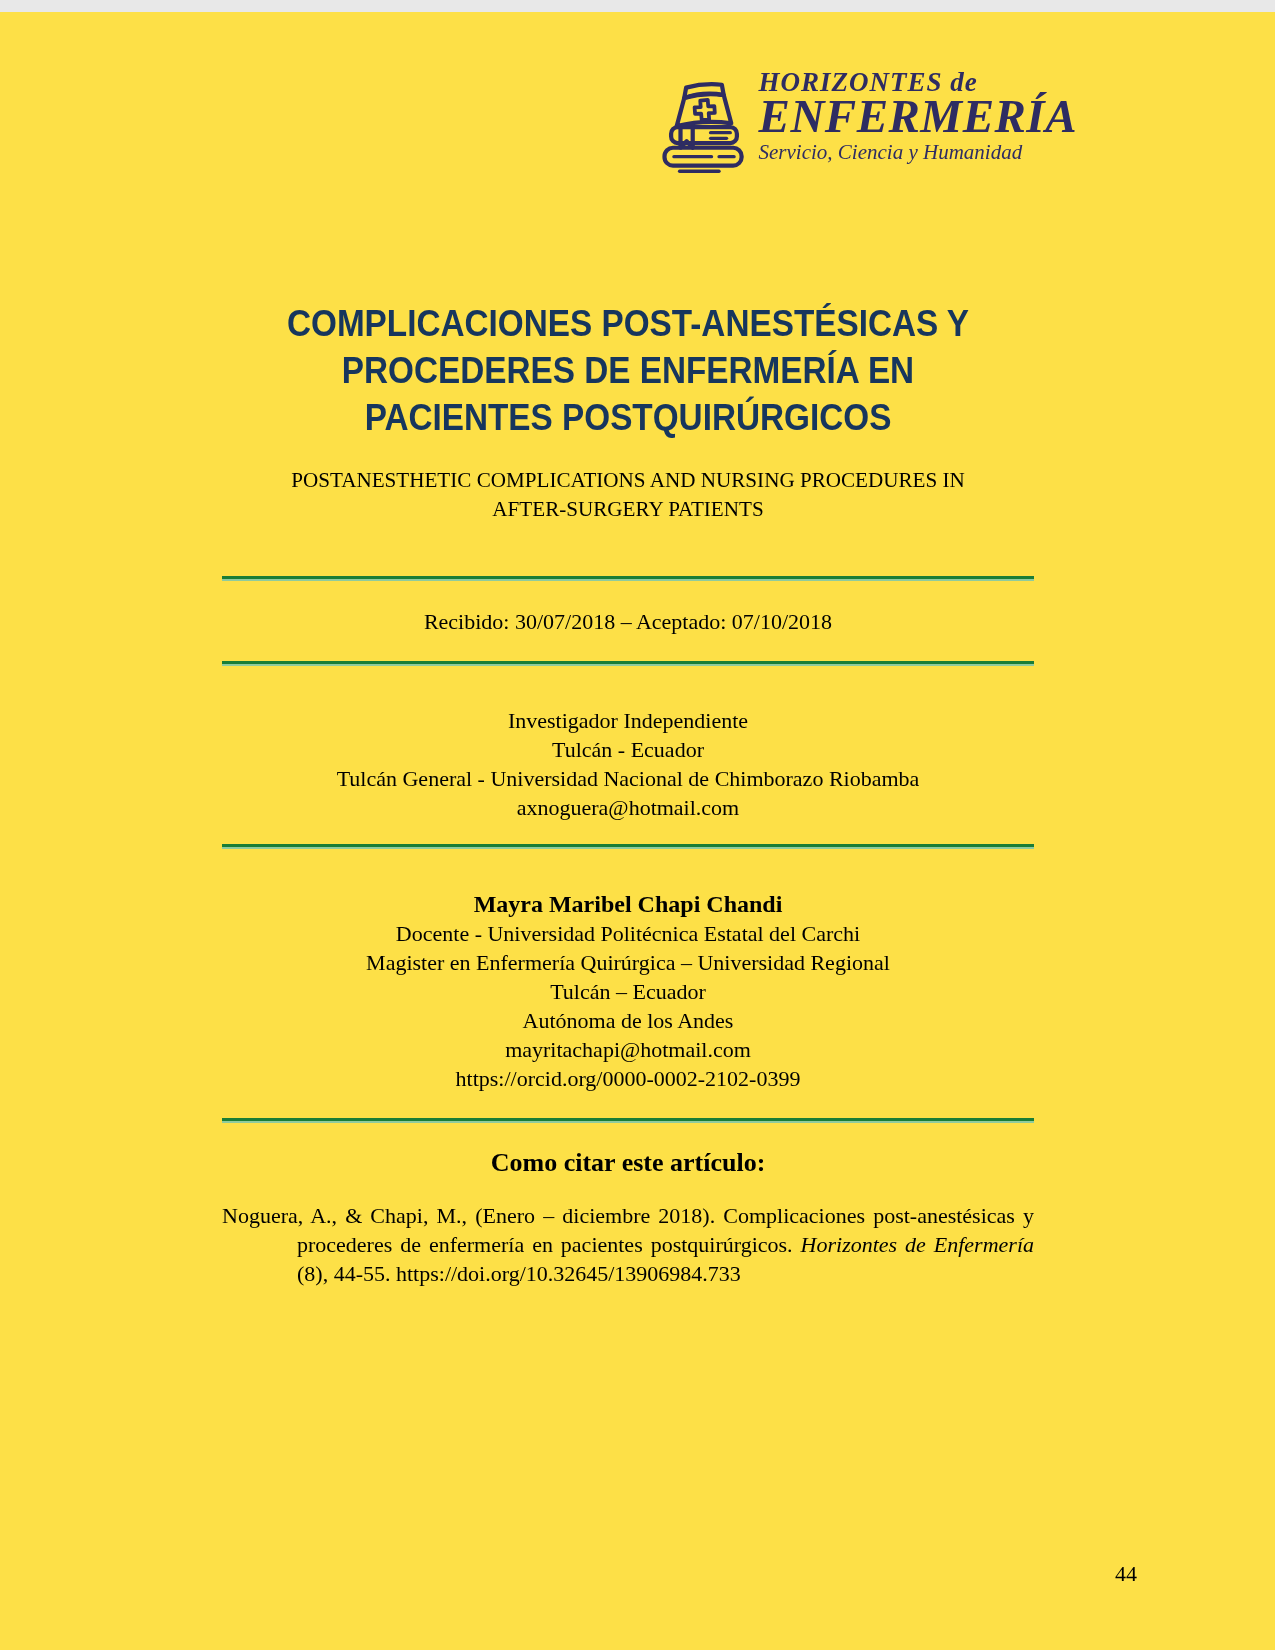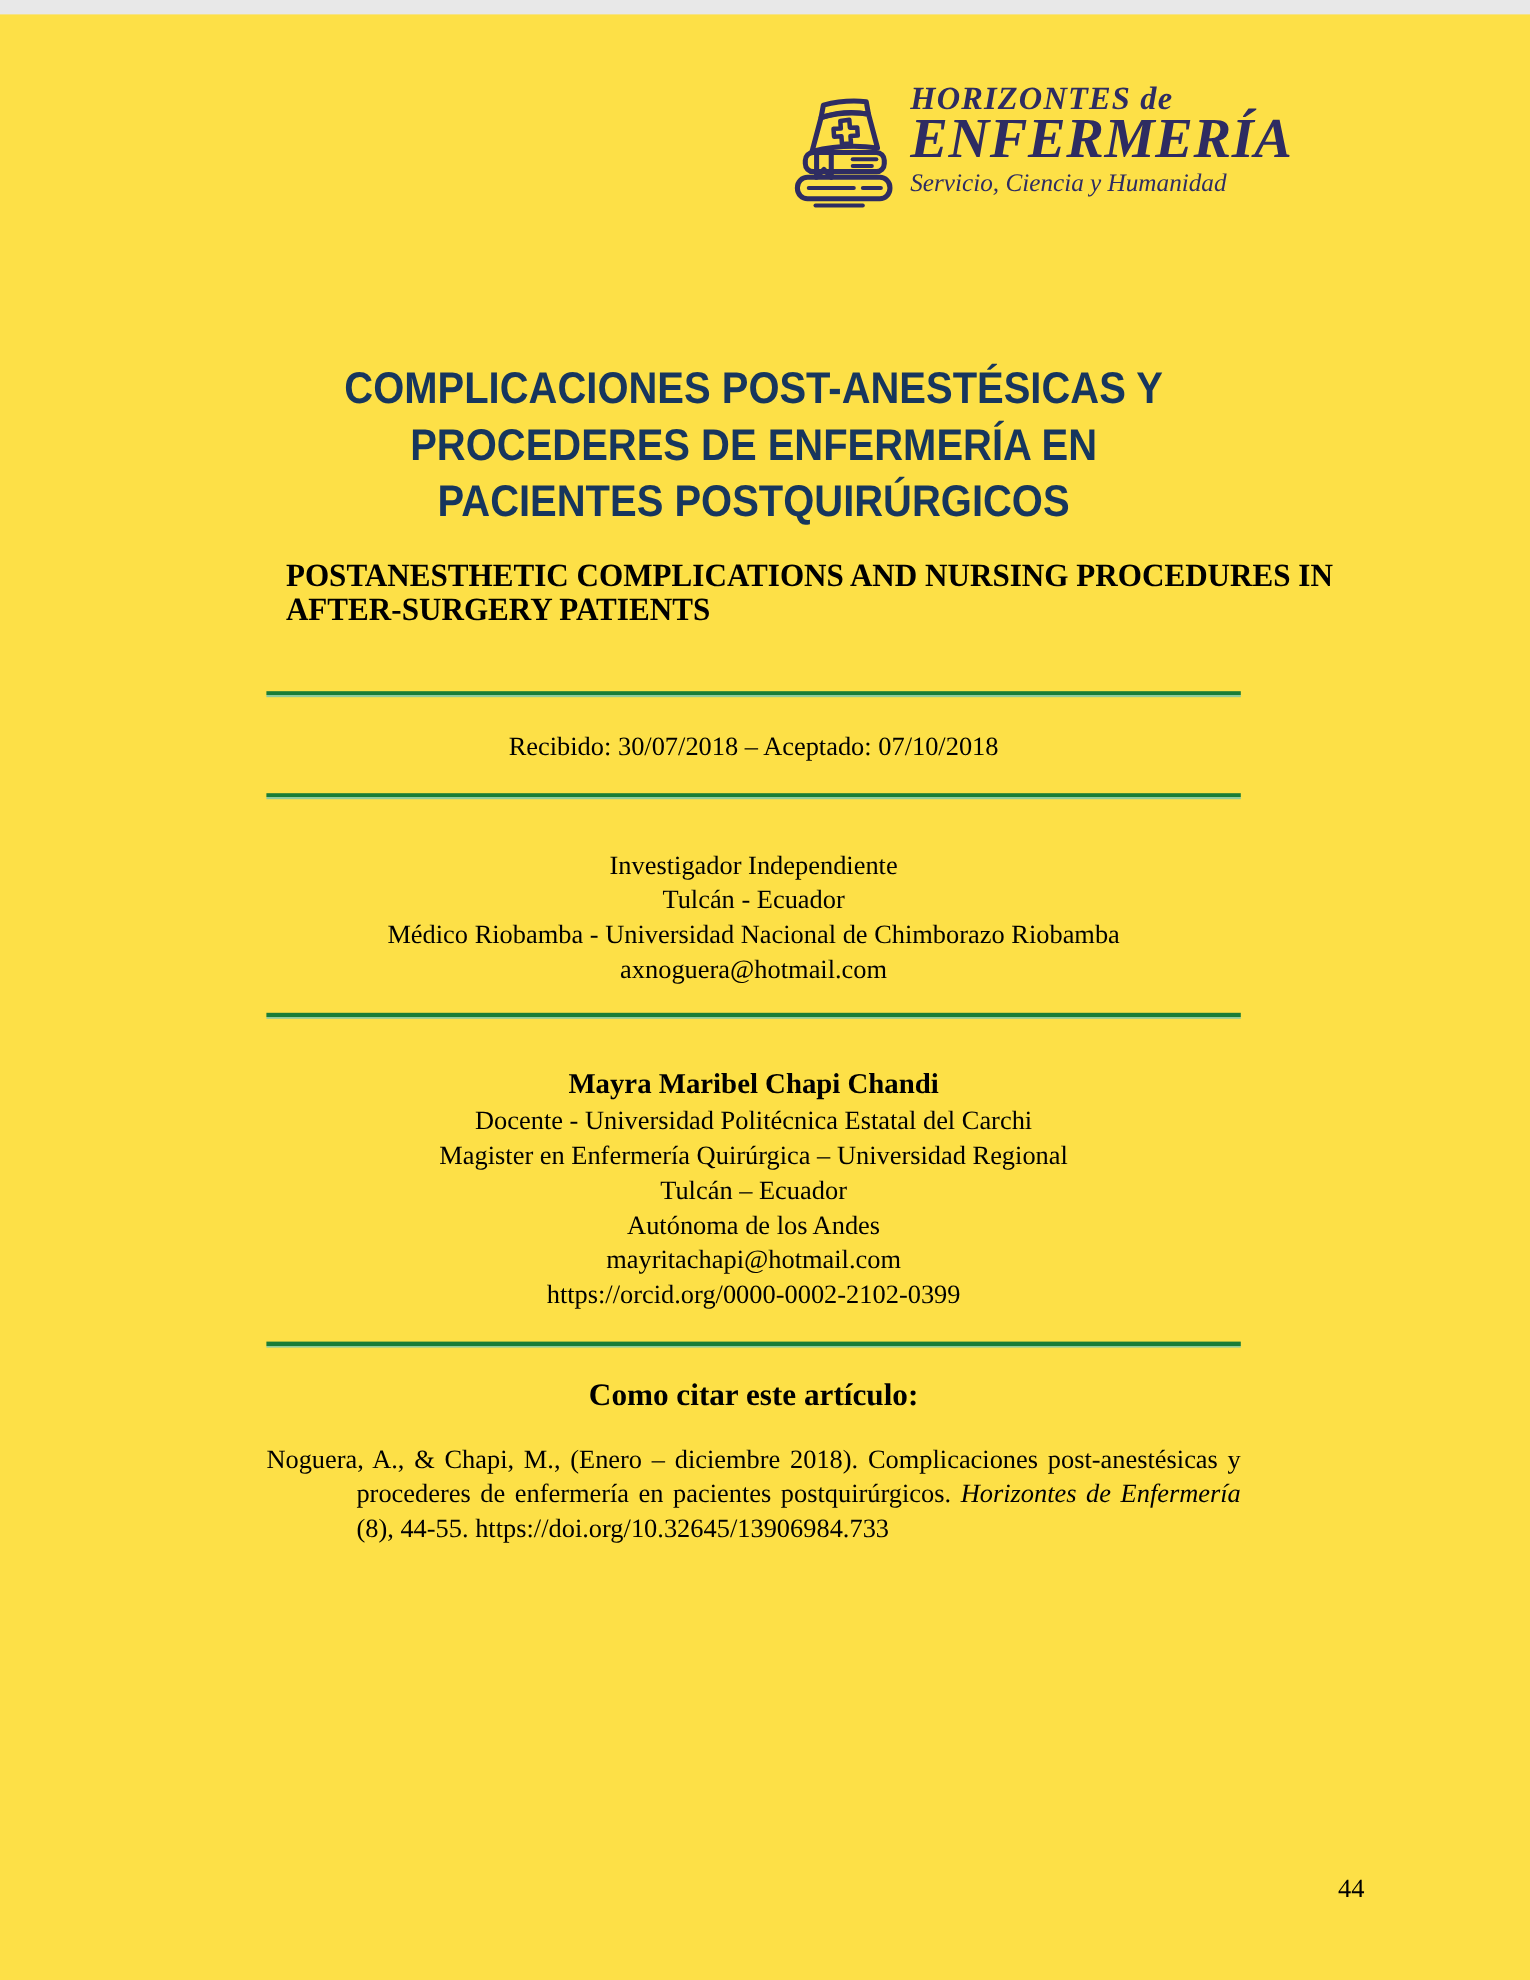--- a/index.html
+++ b/index.html
@@ -43,23 +43,23 @@
     text-align:center;
     font-family:"Liberation Sans", sans-serif;
     font-weight:bold;
     font-size:37px;line-height:47px;
     color:#17365d;
   }
   .title .tline{display:block;transform:scaleX(0.90);transform-origin:50% 50%;white-space:nowrap;}
 
   .subtitle{
     margin:24px 0 0 0;
-    text-align:left;
-    font-weight:bold;
-    font-size:27px;line-height:29px;
+    text-align:center;
+    font-weight:normal;
+    font-size:22px;line-height:29px;
   }
   .subtitle .sline{display:block;transform:scaleX(0.96);transform-origin:50% 50%;white-space:nowrap;}
 
   .rule{
     height:5px;border:0;margin:0;
     background:linear-gradient(to bottom,#1a7d36 0%,#1a7d36 68%,#8fcb9d 68%,#8fcb9d 100%);
   }
   .rule-1{margin-top:53px;}
   .rule-2{margin-top:26px;}
   .rule-3{margin-top:22px;}
@@ -145,21 +145,21 @@
 
     <hr class="rule rule-1">
 
     <div class="dates">Recibido: 30/07/2018 – Aceptado: 07/10/2018</div>
 
     <hr class="rule rule-2">
 
     <section class="author-block">
       <div class="author-line">Investigador Independiente</div>
       <div class="author-line">Tulcán - Ecuador</div>
-      <div class="author-line">Médico Riobamba - Universidad Nacional de Chimborazo Riobamba</div>
+      <div class="author-line">Tulcán General - Universidad Nacional de Chimborazo Riobamba</div>
       <div class="author-line">axnoguera@hotmail.com</div>
     </section>
 
     <hr class="rule rule-3">
 
     <section class="author-block">
       <div class="author-name">Mayra Maribel Chapi Chandi</div>
       <div class="author-line">Docente - Universidad Politécnica Estatal del Carchi</div>
       <div class="author-line">Magister en Enfermería Quirúrgica – Universidad Regional</div>
       <div class="author-line">Tulcán – Ecuador</div>

